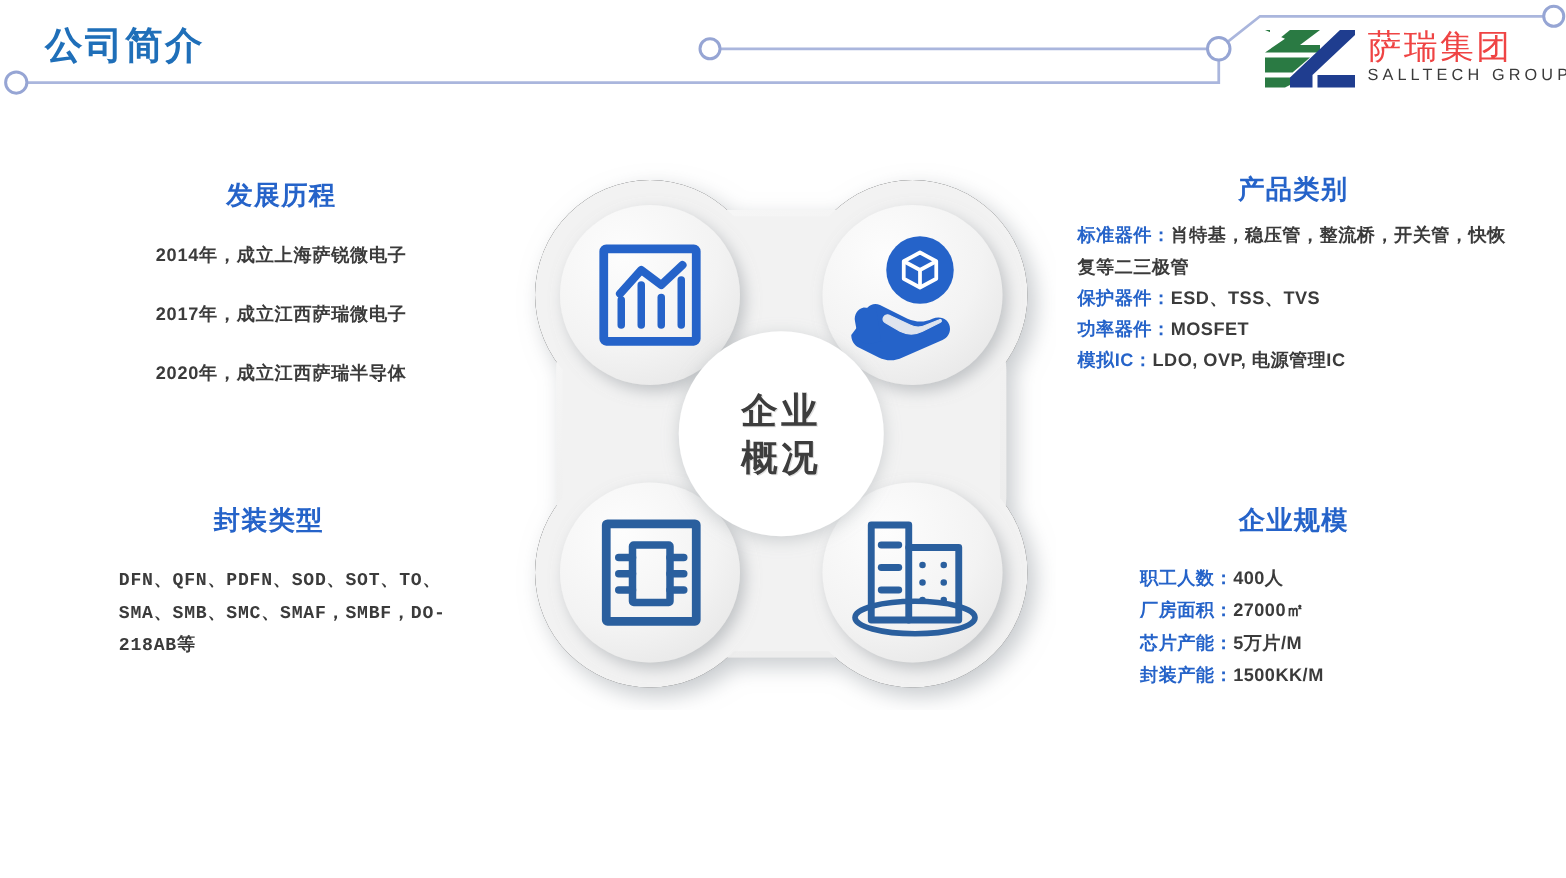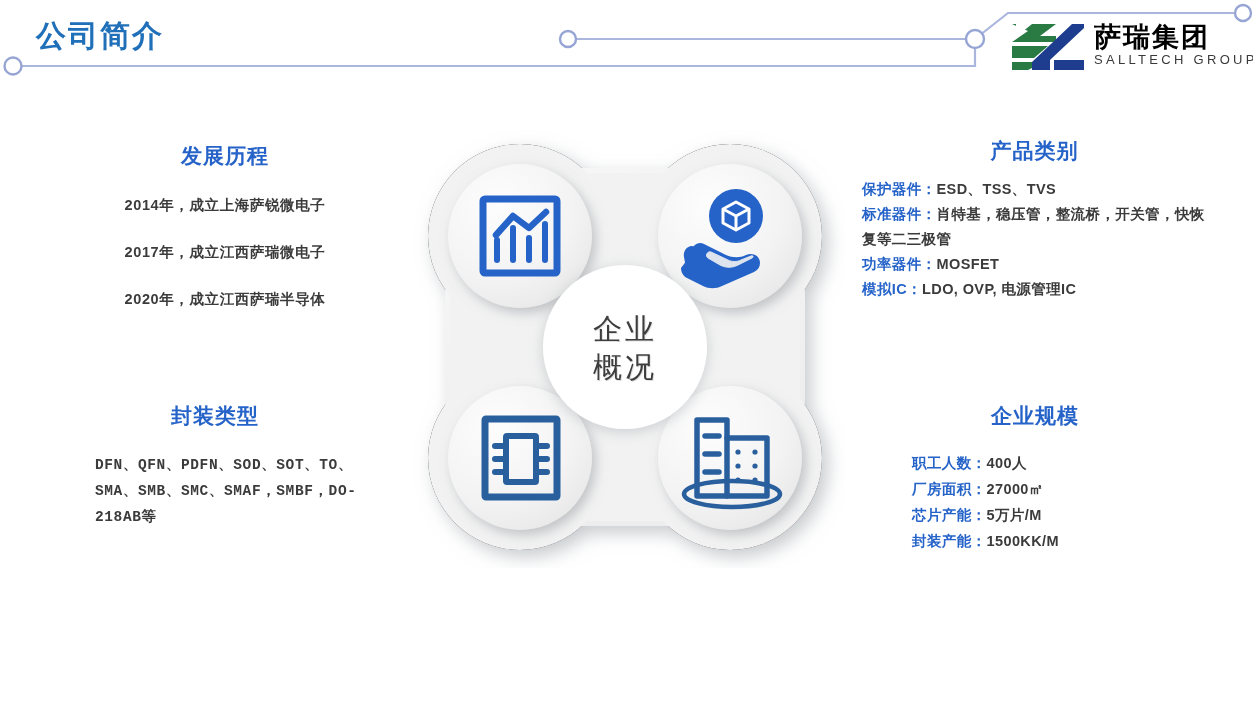--- a/index.html
+++ b/index.html
@@ -16,21 +16,21 @@
     position:absolute;left:36px;top:16px;
     font-size:30px;font-weight:bold;color:#1f6fb9;
     letter-spacing:2px;white-space:nowrap;
   }
   #header-deco{position:absolute;left:0;top:0;width:1253px;height:92px;}
   
   #logo{position:absolute;left:1010px;top:22px;width:232px;height:55px;}
   #logo-mark{position:absolute;left:0;top:0;width:78px;height:50px;}
   #logo-text{position:absolute;left:84px;top:0px;width:148px;height:52px;}
   #logo-cn{
-    font-size:27px;font-weight:bold;color:#000000;
+    font-size:27px;font-weight:normal;color:#ef4444;
     letter-spacing:2px;line-height:30px;white-space:nowrap;
   }
   #logo-en{
     font-size:13px;color:#3a3a3a;letter-spacing:3.3px;
     line-height:16px;white-space:nowrap;font-weight:500;
   }
   
   .block{position:absolute;}
   .block-title{
     font-size:21px;font-weight:bold;color:#2563c9;
@@ -61,21 +61,21 @@
   #blk-scale .kv{line-height:26px;text-align:left;padding-left:32px;}
 
   
   #center-graphic{position:absolute;left:405px;top:128px;width:440px;height:440px;}
   #center-label{
     position:absolute;left:0;top:0;width:440px;height:440px;
     display:flex;align-items:center;justify-content:center;
     flex-direction:column;pointer-events:none;
   }
   #center-label .cl-line{
-    font-size:29px;font-weight:normal;color:#3d3d3d;
+    font-size:29px;font-weight:bold;color:#3d3d3d;
     letter-spacing:3px;line-height:38px;
     text-shadow:1px 1px 0 rgba(0,0,0,.12);
   }
 </style>
 </head>
 <body>
 
 <div id="header">
 
   <svg id="header-deco" viewBox="0 0 1253 92" xmlns="http://www.w3.org/2000/svg">
@@ -119,24 +119,24 @@
 </div>
 
 <div class="block" id="blk-package">
   <div class="block-title">封装类型</div>
   <div class="para">DFN、QFN、PDFN、SOD、SOT、TO、SMA、SMB、SMC、SMAF，SMBF，DO-218AB等</div>
 </div>
 
 <div class="block" id="blk-product">
   <div class="block-title">产品类别</div>
   <div class="kv">
+    <span class="k">标准器件：</span><span class="v">肖特基，稳压管，整流桥，开关管，快恢复等二三极管</span>
+  </div>
+  <div class="kv">
     <span class="k">保护器件：</span><span class="v">ESD、TSS、TVS</span>
-  </div>
-  <div class="kv">
-    <span class="k">标准器件：</span><span class="v">肖特基，稳压管，整流桥，开关管，快恢复等二三极管</span>
   </div>
   <div class="kv">
     <span class="k">功率器件：</span><span class="v">MOSFET</span>
   </div>
   <div class="kv">
     <span class="k">模拟IC：</span><span class="v">LDO, OVP, 电源管理IC</span>
   </div>
 </div>
 
 <div class="block" id="blk-scale">

